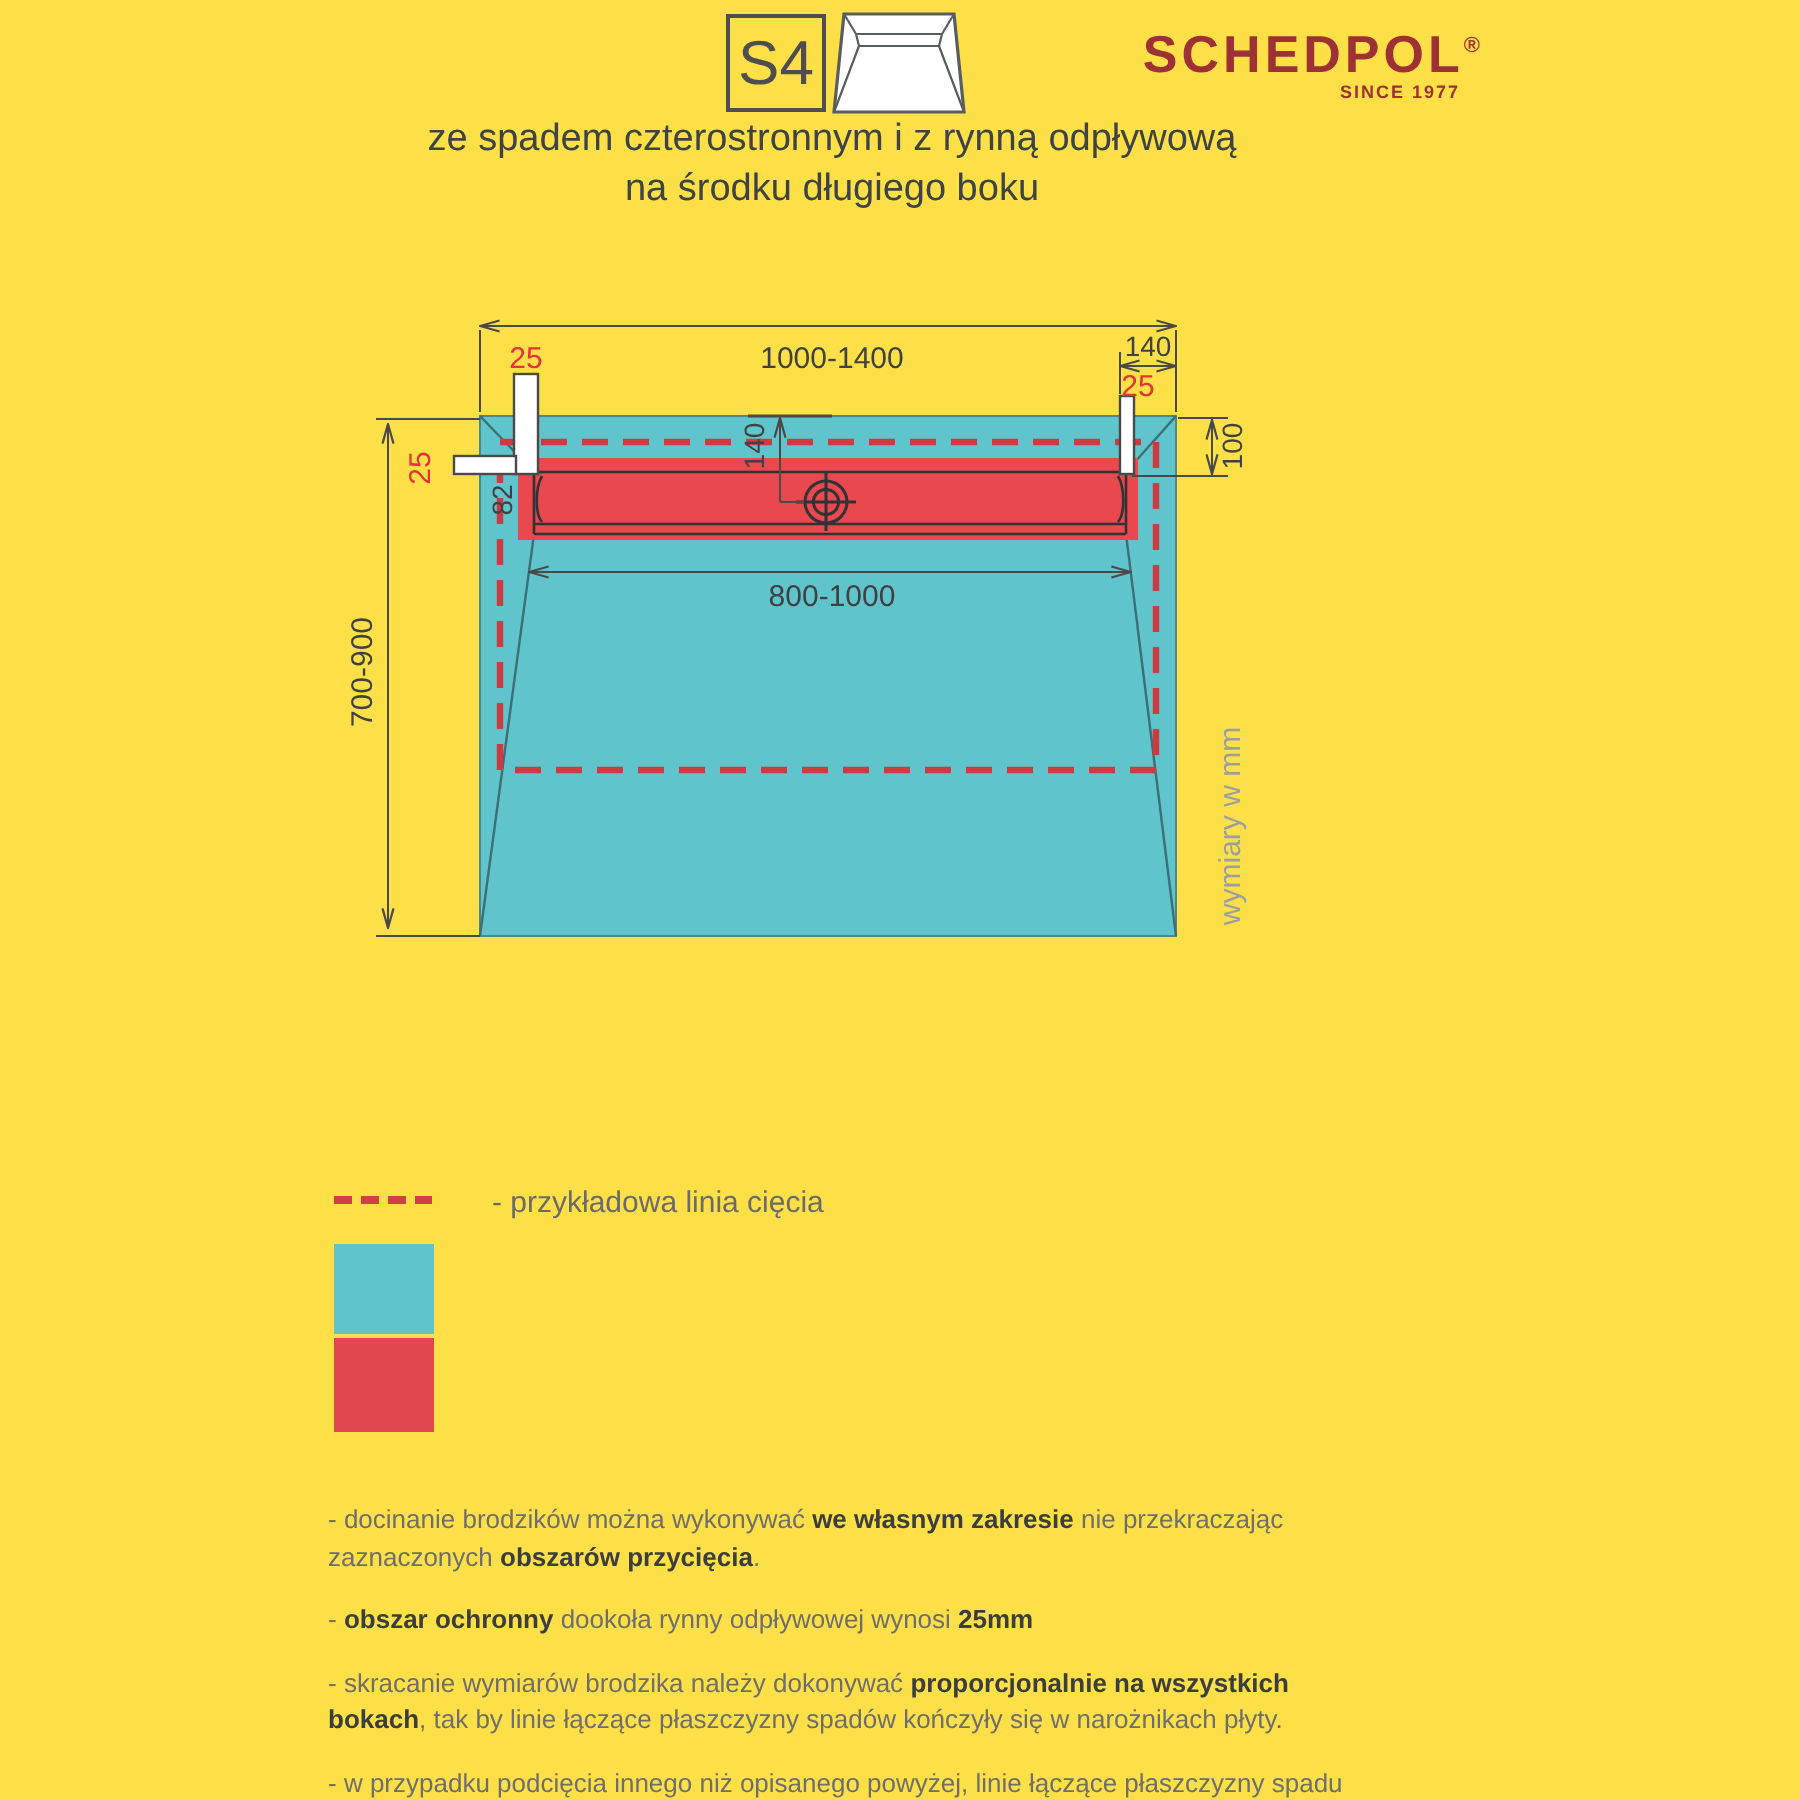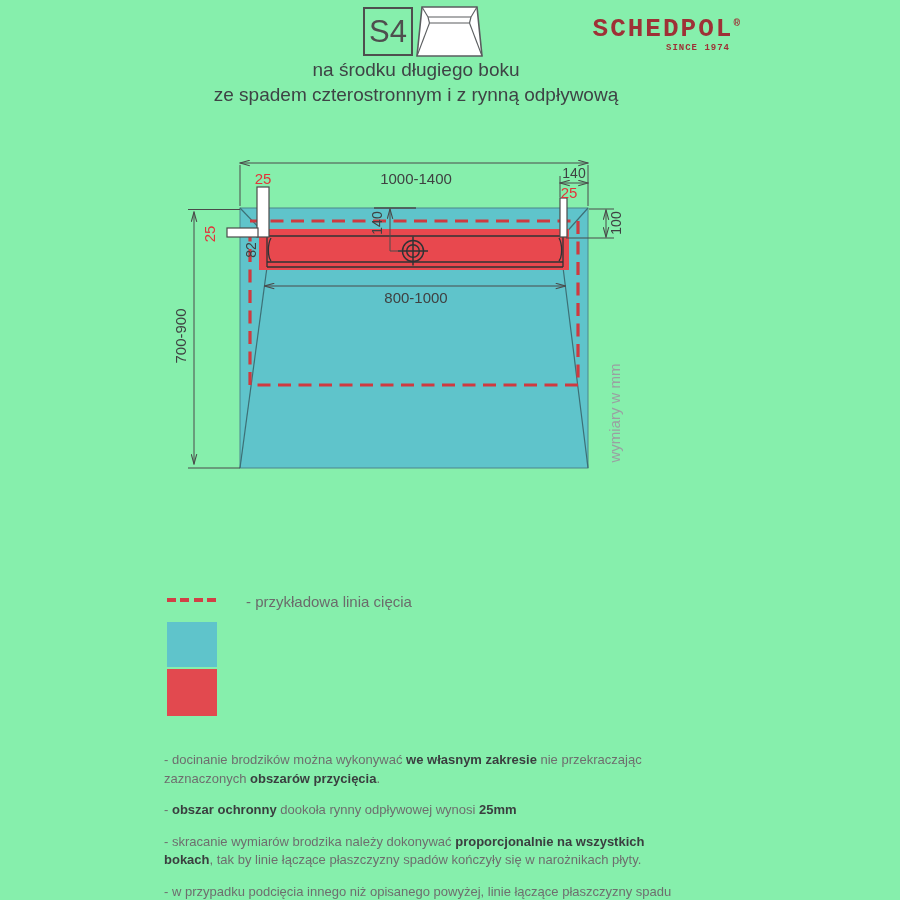--- a/index.html
+++ b/index.html
@@ -1,22 +1,22 @@
 <!DOCTYPE html>
 <html><head>
 <meta charset="utf-8">
 <style>
   html,body{margin:0;padding:0;background:#fff;}
-  #page{position:relative;width:900px;height:900px;background:#86efac;overflow:hidden;
+  #page{position:relative;width:900px;height:900px;background:#fde047;overflow:hidden;
         font-family:"Liberation Sans",sans-serif;}
   
   #s4-box{position:absolute;left:363px;top:7px;width:46px;height:45px;border:2px solid #4e4e4e;
           display:flex;align-items:center;justify-content:center;font-size:31px;color:#4e4e4e;}
   #shape-icon{position:absolute;left:415px;top:4px;}
-  #brand{position:absolute;left:560px;top:10px;width:180px;text-align:right;color:#9e3136;font-family:Liberation Mono, monospace;}
+  #brand{position:absolute;left:560px;top:10px;width:180px;text-align:right;color:#9e3136;}
   #brand .name{font-size:26px;font-weight:800;letter-spacing:2px;line-height:26px;}
   #brand .reg{font-size:11px;font-weight:700;vertical-align:10px;letter-spacing:0;}
   #brand .tag{font-size:9px;font-weight:700;letter-spacing:1px;margin-top:1px;margin-right:10px;}
   
   #title{position:absolute;left:0;top:57px;width:832px;text-align:center;
          font-size:19px;line-height:25px;color:#3e4345;}
   
   #drawing{position:absolute;left:160px;top:150px;}
   svg text{font-family:"Liberation Sans",sans-serif;}
   #lg-dash{position:absolute;left:167px;top:598px;width:49px;height:4px;
@@ -47,26 +47,26 @@
       <line x1="13" y1="13" x2="14.5" y2="19" stroke="#5a5d5f" stroke-width="1.1"></line>
       <line x1="56" y1="13" x2="54.5" y2="19" stroke="#5a5d5f" stroke-width="1.1"></line>
       <line x1="7" y1="3" x2="13" y2="13" stroke="#5a5d5f" stroke-width="1.1"></line>
       <line x1="62" y1="3" x2="56" y2="13" stroke="#5a5d5f" stroke-width="1.1"></line>
       <line x1="2" y1="52" x2="14.5" y2="19" stroke="#5a5d5f" stroke-width="1.1"></line>
       <line x1="67" y1="52" x2="54.5" y2="19" stroke="#5a5d5f" stroke-width="1.1"></line>
     </svg>
   </div>
   <div id="brand">
     <div class="name"><span>SCHEDPOL</span><span class="reg">®</span></div>
-    <div class="tag">SINCE 1974</div>
+    <div class="tag">SINCE 1977</div>
   </div>
 
   <div id="title">
+    <div>ze spadem czterostronnym i z rynną odpływową</div>
     <div>na środku długiego boku</div>
-    <div>ze spadem czterostronnym i z rynną odpływową</div>
   </div>
 
   <svg id="drawing" width="490" height="335" viewBox="160 150 490 335">
     <defs>
       <marker id="aE" viewBox="0 0 10 6" markerWidth="11" markerHeight="7" refX="9.4" refY="3" orient="auto" markerUnits="userSpaceOnUse">
         <path d="M0.5,0.5 L9.4,3 L0.5,5.5" fill="none" stroke="#4a4a4a" stroke-width="1"></path>
       </marker>
       <marker id="aS" viewBox="0 0 10 6" markerWidth="11" markerHeight="7" refX="0.6" refY="3" orient="auto" markerUnits="userSpaceOnUse">
         <path d="M9.5,0.5 L0.6,3 L9.5,5.5" fill="none" stroke="#4a4a4a" stroke-width="1"></path>
       </marker>

